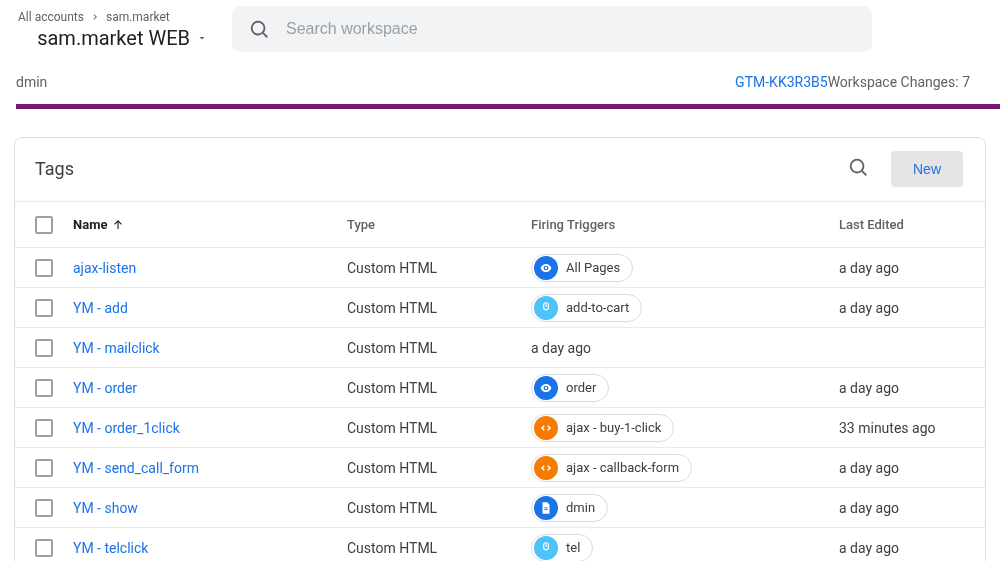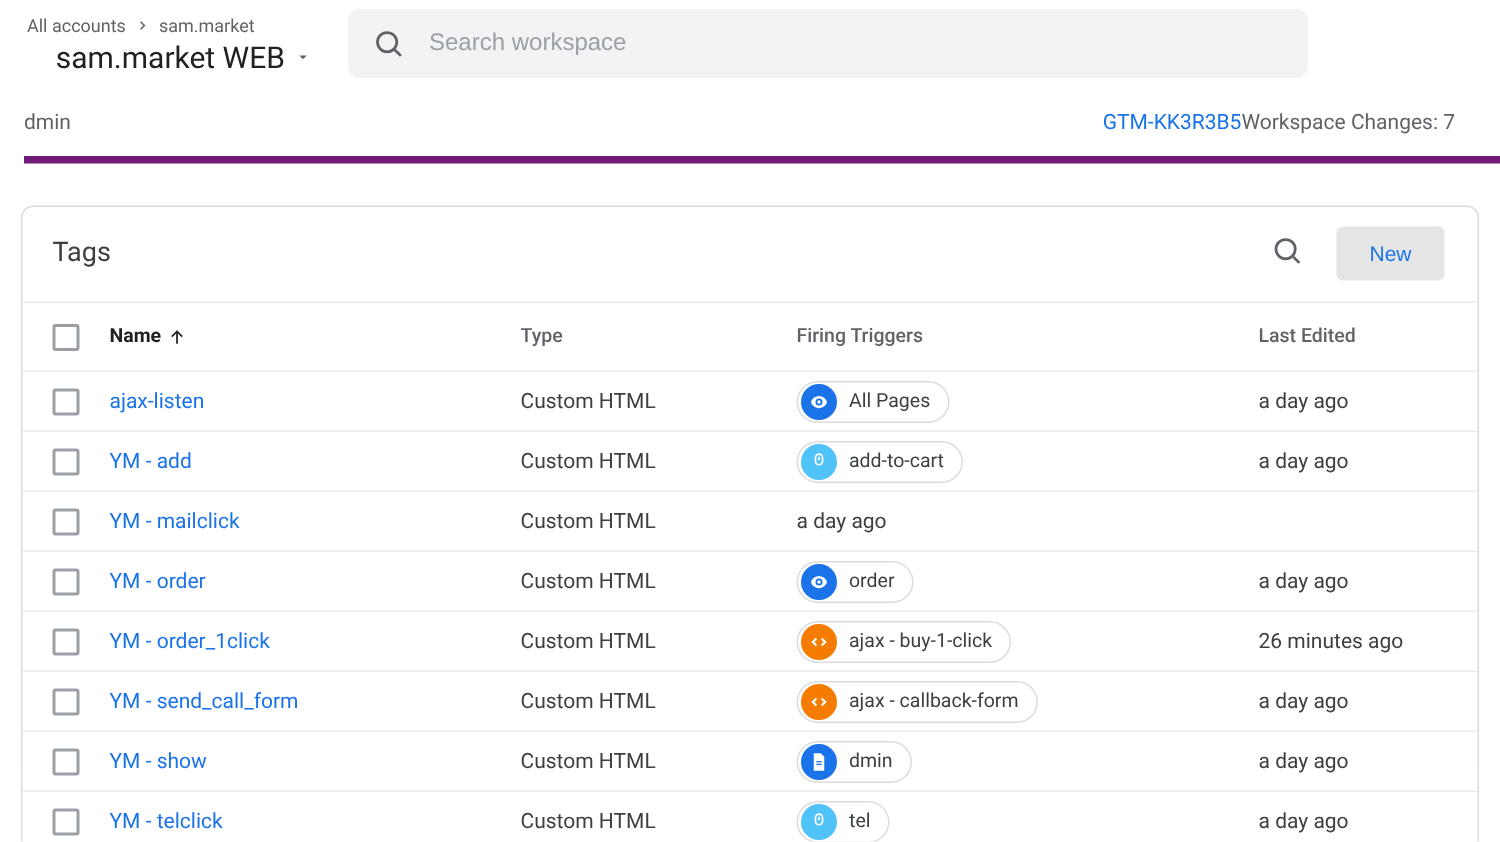--- a/index.html
+++ b/index.html
@@ -200,21 +200,21 @@
       <span class="trigger-chip">
         <span class="chip-ico ico-orange">
                 <svg viewBox="0 0 24 24" width="14" height="14" fill="none" stroke="#fff" stroke-width="2.5">
                   <polyline points="9 8 5 12 9 16"></polyline>
                   <polyline points="15 8 19 12 15 16"></polyline>
                 </svg>
               </span>
         <span>ajax - buy-1-click</span>
       </span>
     </div>
-    <div class="col-edited">26 minutes ago</div>
+    <div class="col-edited">33 minutes ago</div>
   </div>
 
   <div class="table-row">
     <div class="col-check">
             <div class="checkbox"></div>
           </div>
     <div class="col-name"><a href="#">YM - send_call_form</a></div>
     <div class="col-type">Custom HTML</div>
     <div class="col-trigger">
       <span class="trigger-chip">

